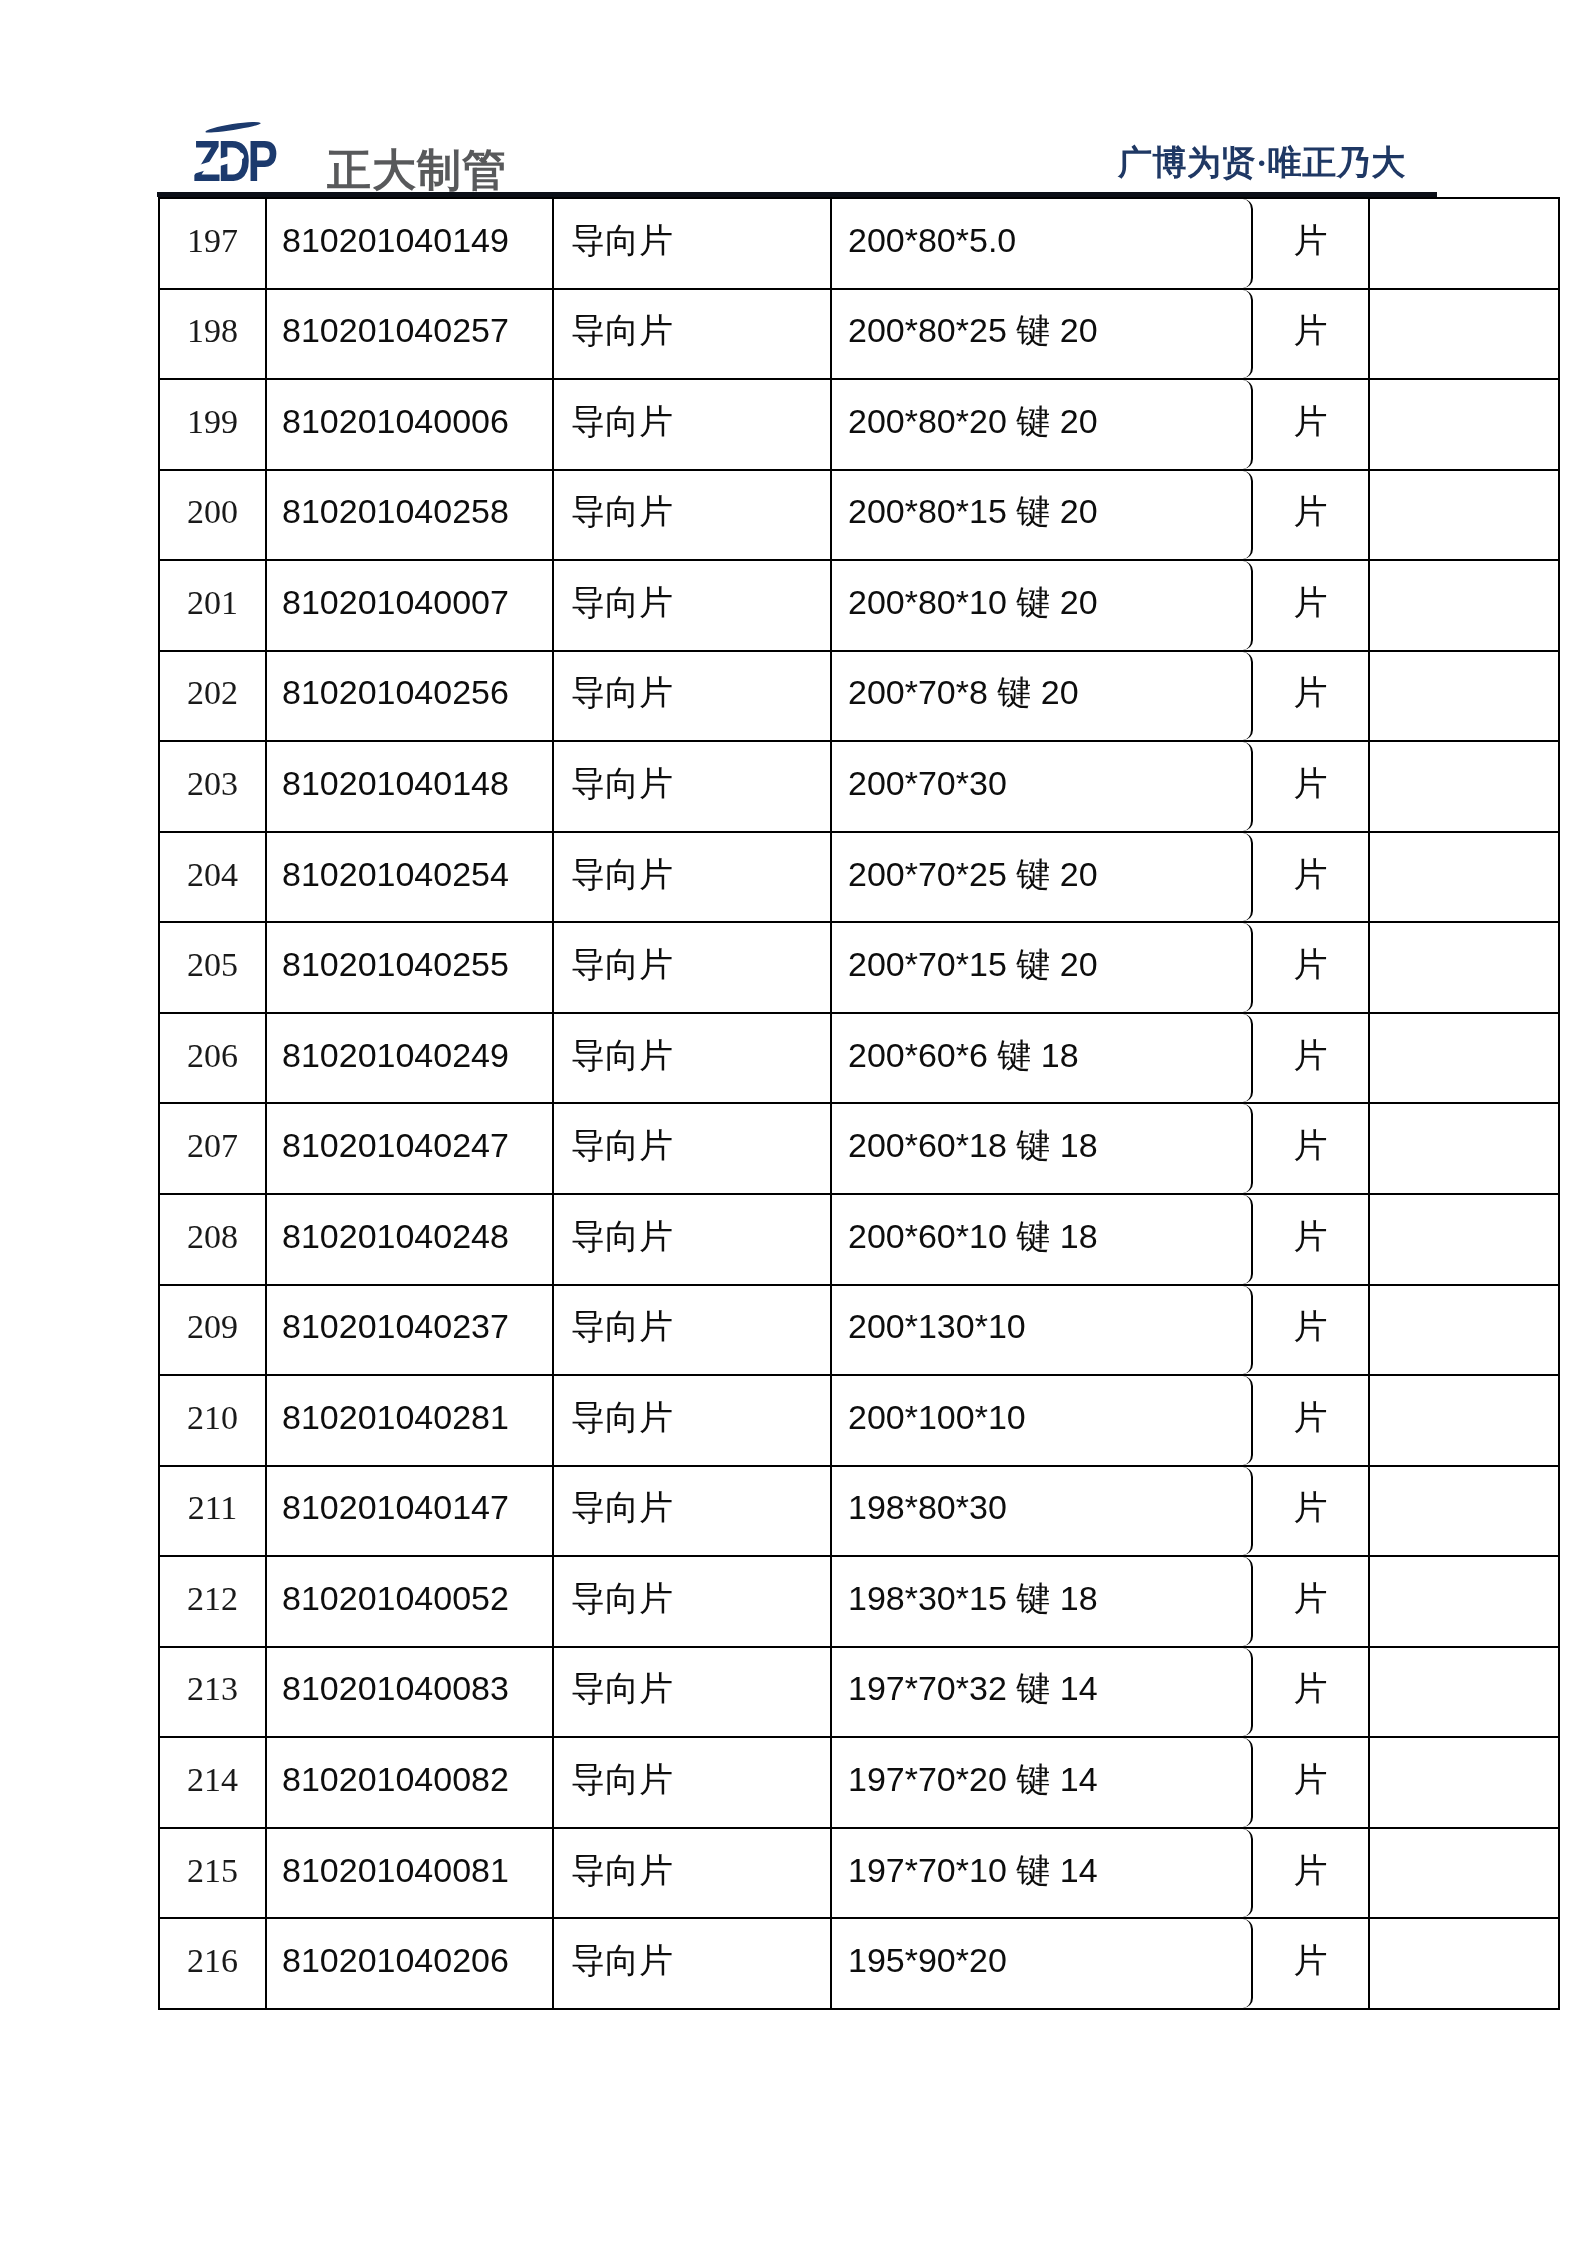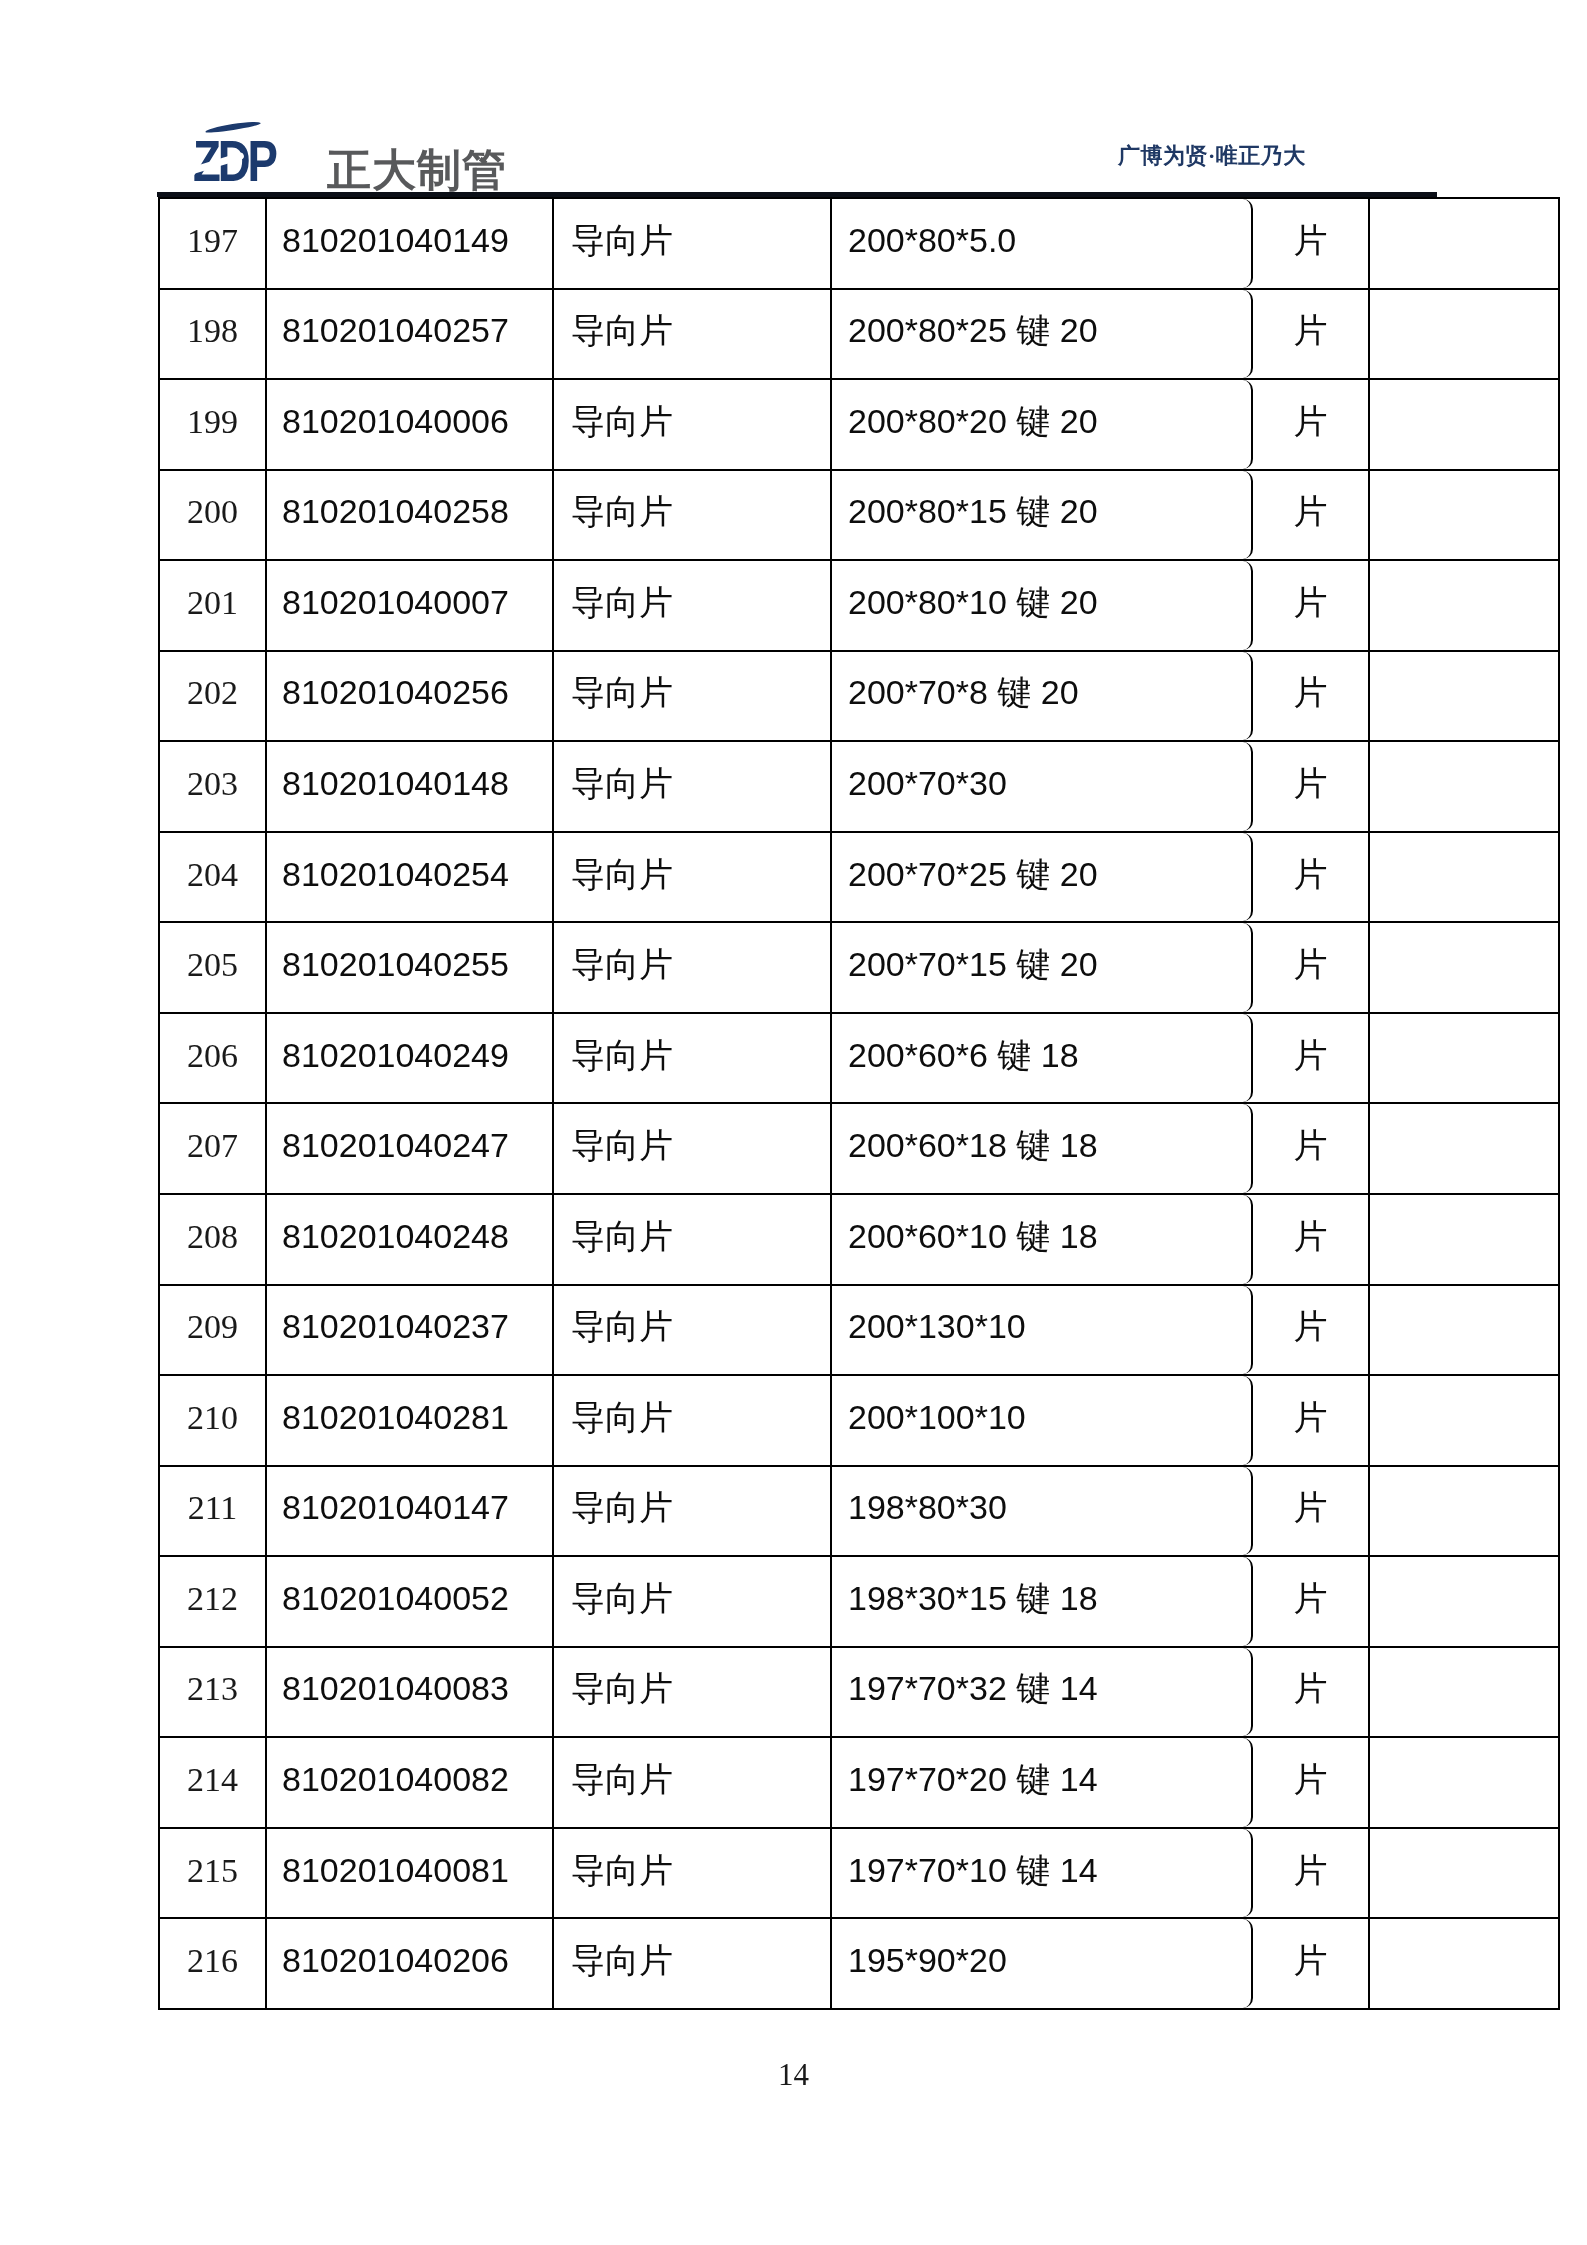--- a/index.html
+++ b/index.html
@@ -23,21 +23,21 @@
   .zdp-swoosh-tail{
     position:absolute;left:12px;top:-9px;width:56px;height:6px;background:#1c3a6d;
     transform:rotate(-9deg);border-radius:50% 50% 50% 50%/60% 60% 40% 40%;
   }
   .company-name{
     font-family:"Liberation Sans",sans-serif;font-weight:700;font-size:44px;line-height:1;
     color:#58595b;letter-spacing:1px;position:relative;top:2px;margin-left:12px;
   }
   .slogan{
     position:absolute;left:1118px;top:143px;
-    font-family:"Liberation Serif",serif;font-weight:700;font-size:22px;line-height:1.2;
+    font-family:"Liberation Serif",serif;font-weight:700;font-size:34px;line-height:1.2;
     color:#1f3864;letter-spacing:0.5px;white-space:nowrap;
   }
   .header-rule{position:absolute;left:157px;top:192px;width:1280px;height:5px;background:#0b0f17;}
 
   
   .parts-table{
     position:absolute;left:158px;top:197px;width:1402px;height:1813px;
     box-sizing:border-box;border:2px solid #000000;background:#ffffff;
     display:flex;flex-direction:column;
   }
@@ -255,15 +255,14 @@
   <div class="trow">
     <div class="cell c-no">216</div>
     <div class="cell c-code">810201040206</div>
     <div class="cell c-name">导向片</div>
     <div class="cell c-spec">195*90*20</div>
     <div class="cell c-unit">片</div>
     <div class="cell c-note"></div>
   </div>
 </div>
 
-  <div class="page-number">14</div>
 
 </div>
 
 </body></html>

